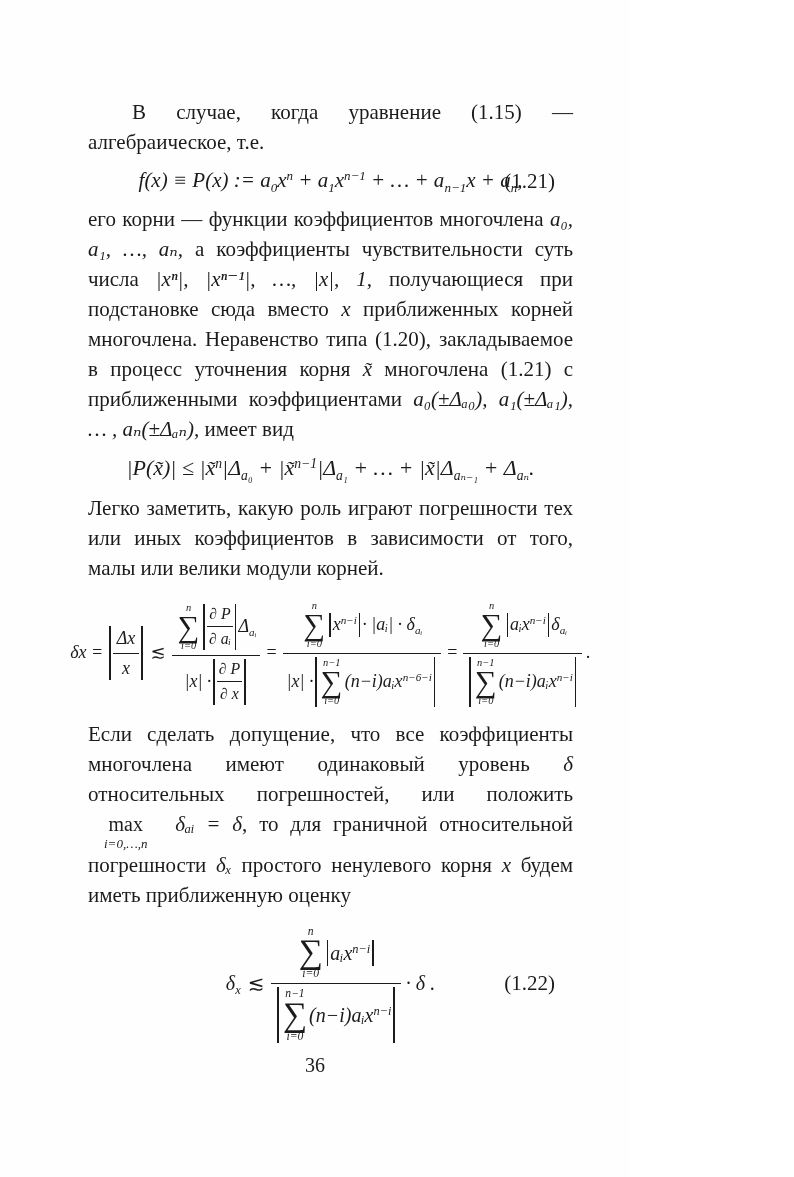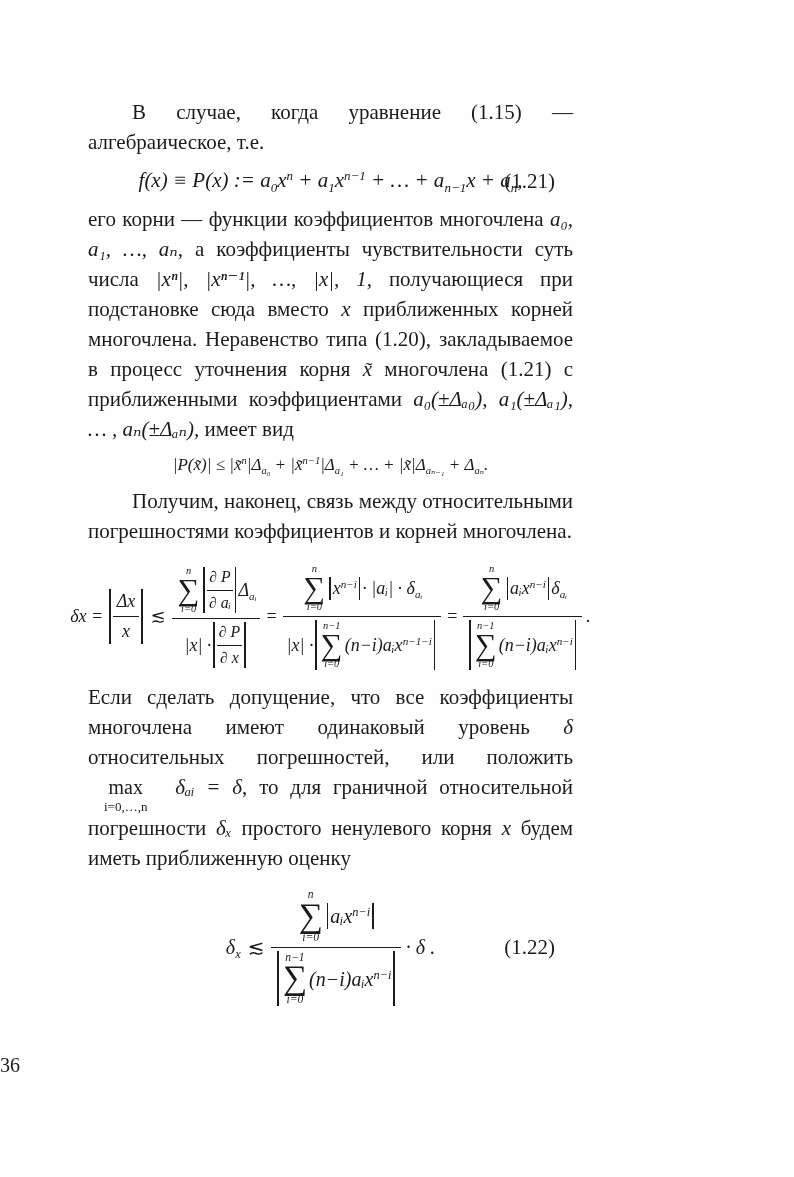--- a/index.html
+++ b/index.html
@@ -12,21 +12,21 @@
   .page { width:630px; height:1177px; padding:97px 57px 0 88px; position:relative; background:#fefefe; }
   .para { margin:0; font-size:21px; line-height:30px; text-align:justify; }
   .indent { text-indent:44px; }
   .m { font-style:italic; }
   .justify-last { text-align-last:justify; }
 
   .eq-row { position:relative; display:flex; justify-content:center; align-items:center; margin:10px 0; }
   .eq-tag { position:absolute; right:18px; top:50%; transform:translateY(-50%); font-size:21px; font-style:normal; }
   .math { display:inline-flex; align-items:center; gap:5px; font-style:italic; line-height:1.3; }
   .f121 .math { font-size:21px;font-family:Liberation Serif, serif; }
-  .fineq .math { font-size:17px; }
+  .fineq .math { font-size:22px; }
   .display-big { margin:16px 0 12px; }
   .display-big .math { font-size:18px; gap:4px; }
   .f122 { margin:14px 0 12px; }
   .f122 .math { font-size:20px; }
 
   .op { font-style:normal; padding:0 2px; }
   .frac { display:inline-flex; flex-direction:column; align-items:stretch; text-align:center; vertical-align:middle; }
   .frac > .num { display:flex; align-items:center; justify-content:center; border-bottom:1.4px solid #1b1b1b; padding:1px 4px 3px; }
   .frac > .den { display:flex; align-items:center; justify-content:center; padding:3px 4px 0; }
   .frac.small { font-size:0.88em; }
@@ -39,23 +39,23 @@
 
   .vbar { align-self:stretch; width:1.4px; background:#1b1b1b; margin:0 2px; }
   .g { display:inline-flex; align-items:center; }
   .t { white-space:nowrap; }
   sub, sup { font-size:0.62em; line-height:0; }
   sub { vertical-align:-0.35em; }
   sup { vertical-align:0.55em; }
 
   .maxop { display:inline-flex; flex-direction:column; align-items:center; line-height:1; margin:0 16px; }
   .maxop .maxword { font-style:normal; font-size:0.95em; }
-  .maxop .maxlim { font-size:0.62em; margin-top:2px; }
-
-  .page-number { position:absolute; bottom:100px; left:0; width:100%; text-align:left; font-size:20px; }
+  .maxop .maxlim { font-style:italic; font-size:0.62em; margin-top:2px; }
+
+  .page-number { position:absolute; bottom:100px; left:0; width:100%; text-align:center; font-size:20px; }
 </style>
 </head>
 <body>
 
 <div class="page">
 
   <p class="para indent">В случае, когда уравнение (1.15) — алгебраическое, т.е.</p>
 
   <div class="eq-row f121">
     <span class="math">
@@ -65,21 +65,21 @@
   </div>
 
   <p class="para"><span>его корни — функции коэффициентов многочлена </span><span class="m">a₀, a₁, …, aₙ,</span><span> а коэффициенты чувствительности суть числа </span><span class="m">|xⁿ|, |xⁿ⁻¹|, …, |x|, 1,</span><span> получающиеся при подстановке сюда вместо </span><span class="m">x</span><span> приближенных корней многочлена. Неравенство типа (1.20), закладываемое в процесс уточнения корня </span><span class="m">x̃</span><span> многочлена (1.21) с приближенными коэффициентами </span><span class="m">a₀(±Δₐ₀), a₁(±Δₐ₁), … , aₙ(±Δₐₙ),</span><span> имеет вид</span></p>
 
   <div class="eq-row fineq">
     <span class="math">
         <span class="t"><span>|P(x̃)| ≤ |x̃</span><sup>n</sup><span>|Δ</span><sub>a₀</sub><span> + |x̃</span><sup>n−1</sup><span>|Δ</span><sub>a₁</sub><span> + … + |x̃|Δ</span><sub>aₙ₋₁</sub><span> + Δ</span><sub>aₙ</sub><span>.</span></span>
       </span>
   </div>
 
-  <p class="para indent">Получим, наконец, связь между относительными погрешностями коэффициентов и корней многочлена.</p>
+  <p class="para">Легко заметить, какую роль играют погрешности тех или иных коэффициентов в зависимости от того, малы или велики модули корней.</p>
 
   <div class="eq-row display-big">
     <span class="math">
       <span class="t">δx =</span>
       <span class="g">
         <span class="vbar"></span>
         <span class="frac">
           <span class="num">
               <span class="t">Δx</span>
             </span>
@@ -147,21 +147,21 @@
         </span>
         <span class="den">
           <span class="t">|x| ·</span>
           <span class="g">
             <span class="vbar"></span>
             <span class="sum">
                 <span class="lim">n−1</span>
                 <span class="sigma">∑</span>
                 <span class="lim">i=0</span>
               </span>
-            <span class="t"><span>(n−i)aᵢx</span><sup>n−1−i</sup></span>
+            <span class="t"><span>(n−i)aᵢx</span><sup>n−6−i</sup></span>
             <span class="vbar"></span>
           </span>
         </span>
       </span>
 
       <span class="op">=</span>
 
       <span class="frac">
         <span class="num">
           <span class="sum">

